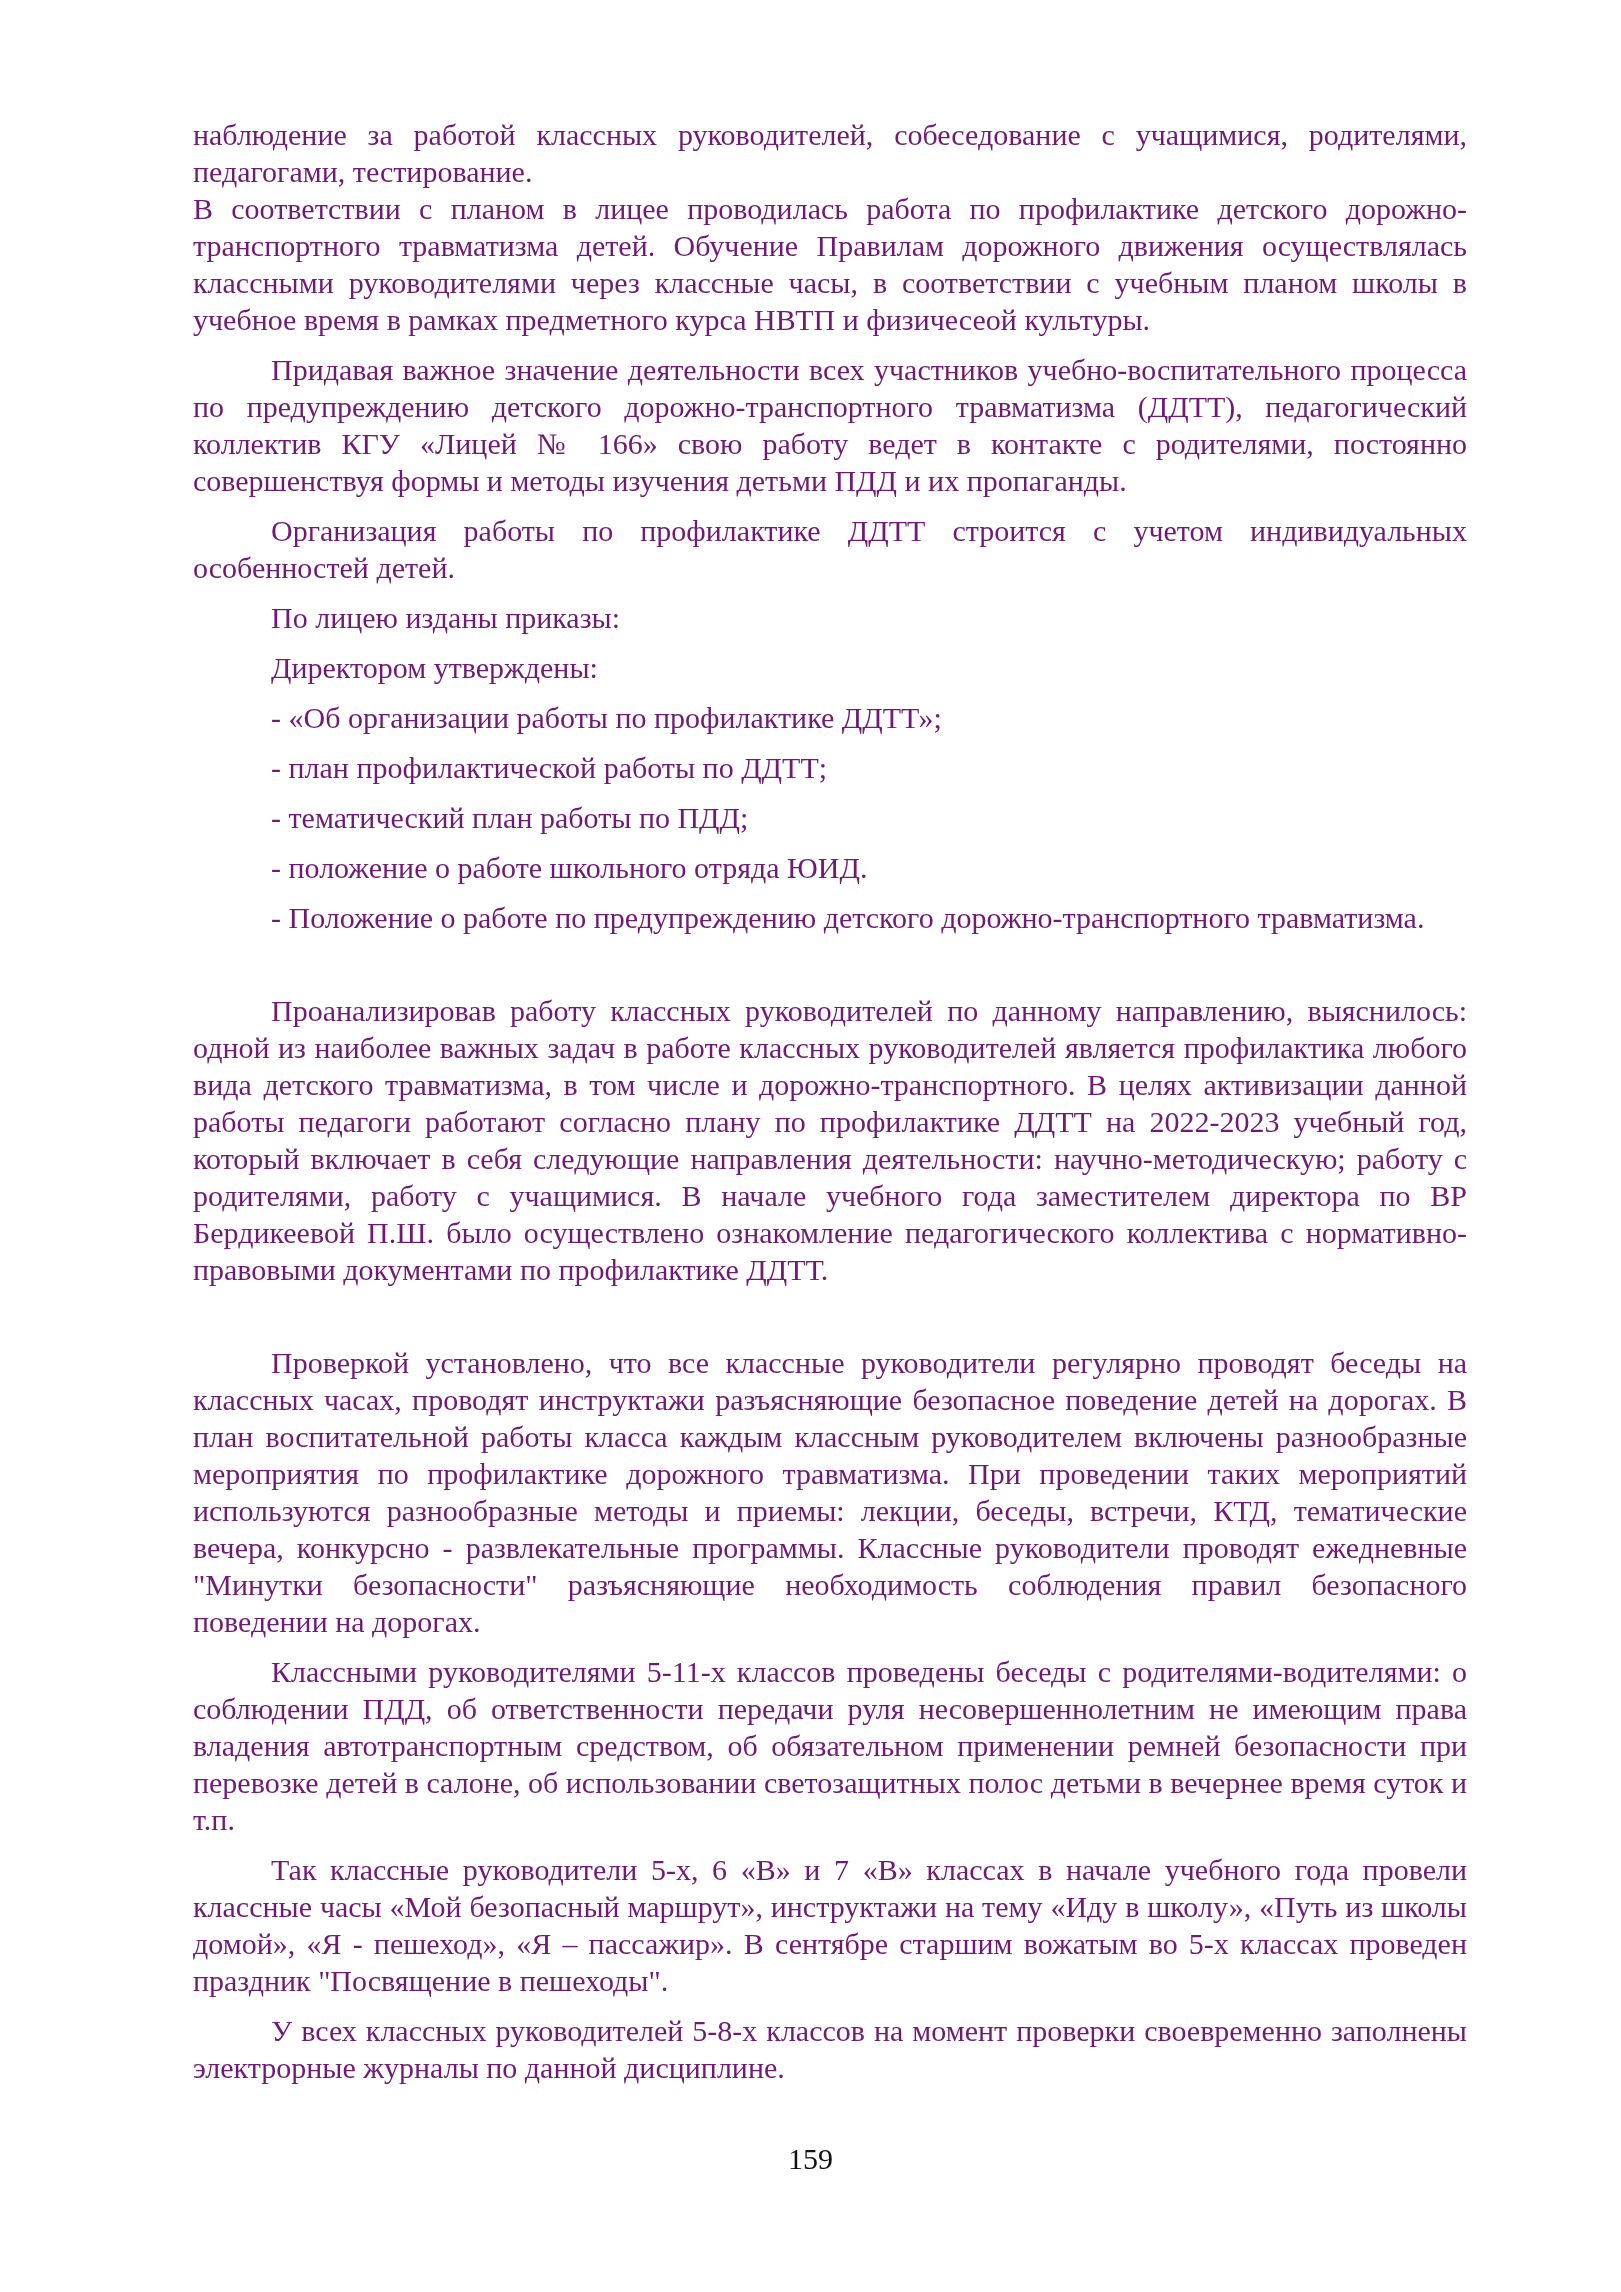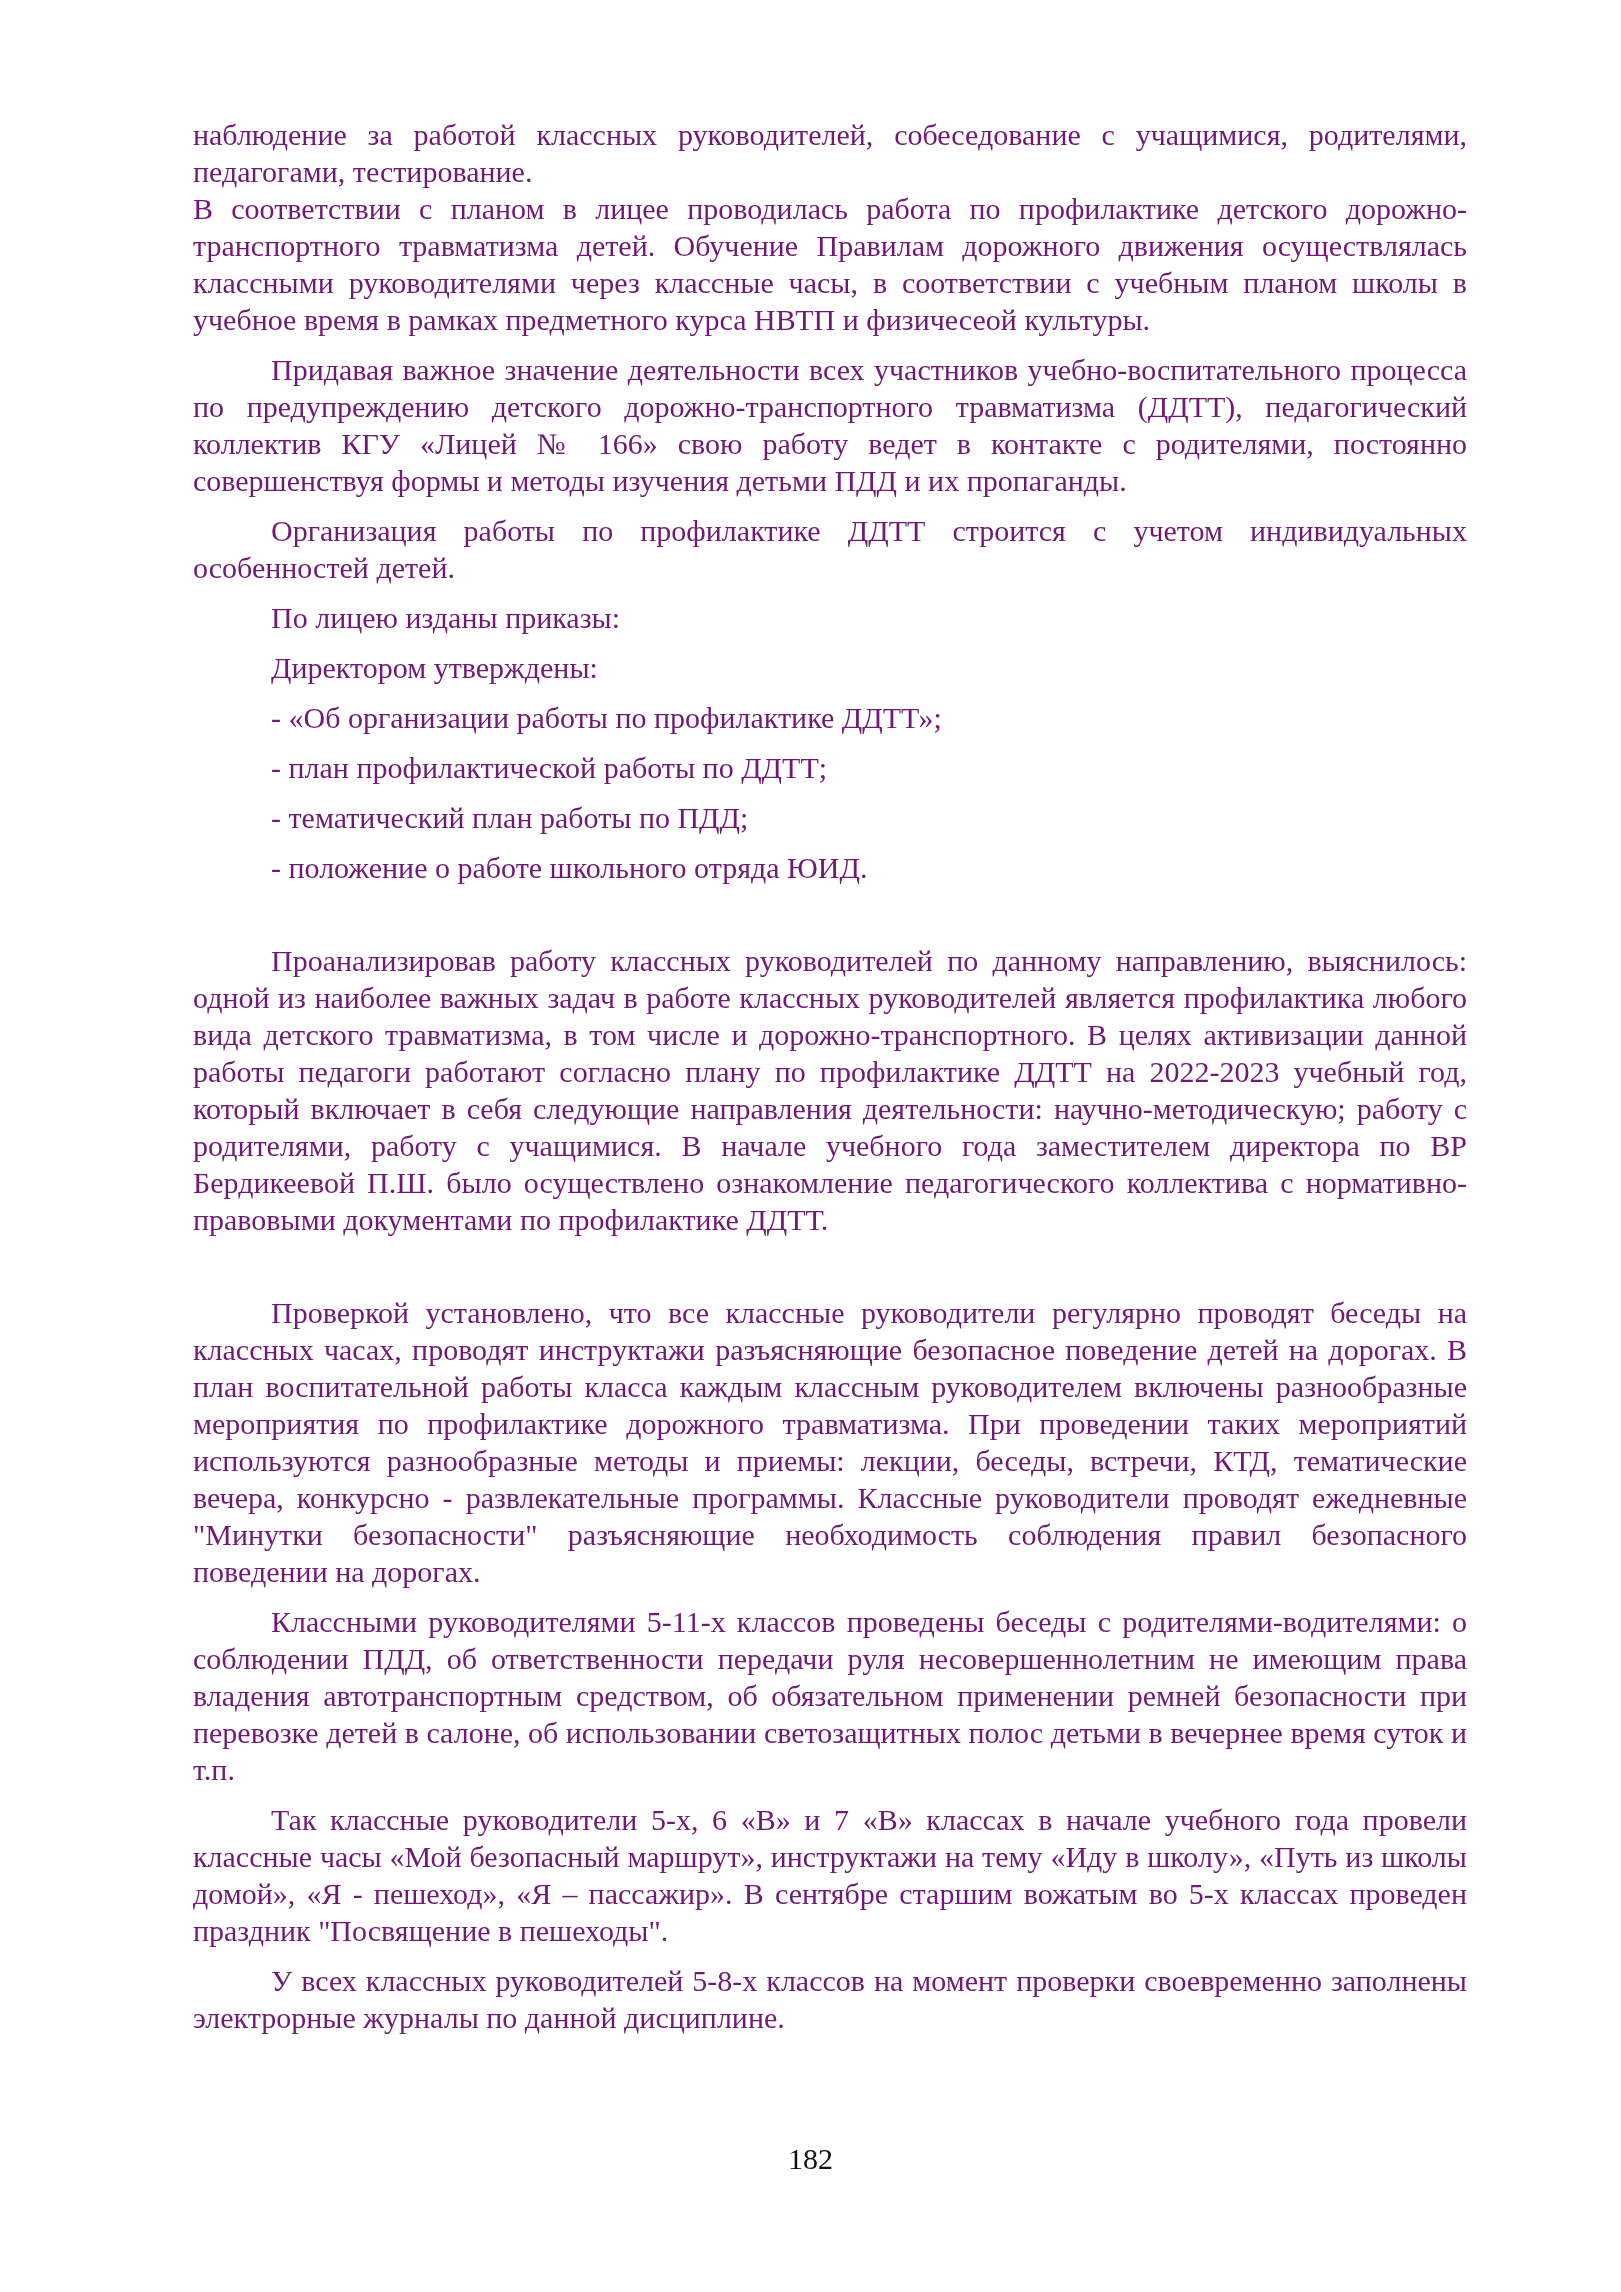--- a/index.html
+++ b/index.html
@@ -35,23 +35,24 @@
   <p class="p">наблюдение за работой классных руководителей, собеседование  с учащимися, родителями, педагогами, тестирование.</p>
   <p class="p">В соответствии с планом в лицее проводилась работа по профилактике детского дорожно-транспортного травматизма детей. Обучение Правилам дорожного движения осуществлялась классными руководителями через классные часы, в соответствии с учебным планом школы в учебное время в рамках предметного курса НВТП и физичесеой культуры.</p>
   <p class="p indent">Придавая важное значение деятельности всех участников учебно-воспитательного процесса по предупреждению детского дорожно-транспортного травматизма (ДДТТ), педагогический коллектив КГУ «Лицей № 166» свою работу ведет в контакте с родителями, постоянно совершенствуя формы и методы изучения детьми ПДД и их пропаганды.</p>
   <p class="p indent">Организация работы по профилактике ДДТТ строится с учетом индивидуальных особенностей детей.</p>
   <p class="p indent">По лицею изданы приказы:</p>
   <p class="p indent">Директором утверждены:</p>
   <p class="p indent">- «Об организации работы по профилактике ДДТТ»;</p>
   <p class="p indent">- план профилактической работы по ДДТТ;</p>
   <p class="p indent">- тематический план работы по ПДД;</p>
   <p class="p indent">- положение о работе школьного отряда ЮИД.</p>
+  <p class="p indent">- Положение о работе по предупреждению детского дорожно-транспортного травматизма.</p>
   <div class="blank"></div>
   <p class="p indent">Проанализировав работу классных руководителей по данному направлению, выяснилось: одной из наиболее важных задач в работе классных руководителей является профилактика любого вида детского травматизма, в том числе и дорожно-транспортного. В целях активизации данной работы педагоги работают согласно плану по профилактике ДДТТ на 2022-2023 учебный год, который включает в себя следующие направления деятельности: научно-методическую; работу с родителями, работу с учащимися. В начале учебного года заместителем директора по ВР Бердикеевой П.Ш. было осуществлено ознакомление педагогического коллектива с нормативно-правовыми документами по профилактике ДДТТ.</p>
   <div class="blank"></div>
   <p class="p indent">Проверкой установлено, что все классные руководители регулярно проводят беседы на классных часах, проводят инструктажи разъясняющие безопасное поведение детей на дорогах. В план воспитательной работы класса каждым классным руководителем включены разнообразные мероприятия по профилактике дорожного травматизма. При проведении таких мероприятий используются разнообразные методы и приемы: лекции, беседы, встречи, КТД, тематические вечера, конкурсно - развлекательные программы. Классные руководители проводят ежедневные "Минутки безопасности" разъясняющие необходимость соблюдения правил безопасного поведении на дорогах.</p>
   <p class="p indent">Классными руководителями 5-11-х классов проведены беседы с родителями-водителями: о соблюдении ПДД, об ответственности передачи руля несовершеннолетним не имеющим права владения автотранспортным средством, об обязательном применении ремней безопасности при перевозке детей в салоне, об использовании светозащитных полос детьми в вечернее время суток и т.п.</p>
   <p class="p indent">Так классные руководители 5-х, 6 «В» и 7 «В» классах в начале учебного года провели классные часы «Мой безопасный маршрут», инструктажи на тему «Иду в школу», «Путь из школы домой», «Я - пешеход», «Я – пассажир». В сентябре старшим вожатым во 5-х классах проведен праздник "Посвящение в пешеходы".</p>
   <p class="p indent">У всех классных руководителей 5-8-х классов на момент проверки своевременно заполнены электрорные журналы по данной дисциплине.</p>
 </div>
 
-<div class="page-number">182</div>
+<div class="page-number">159</div>
 
 
 </body></html>

